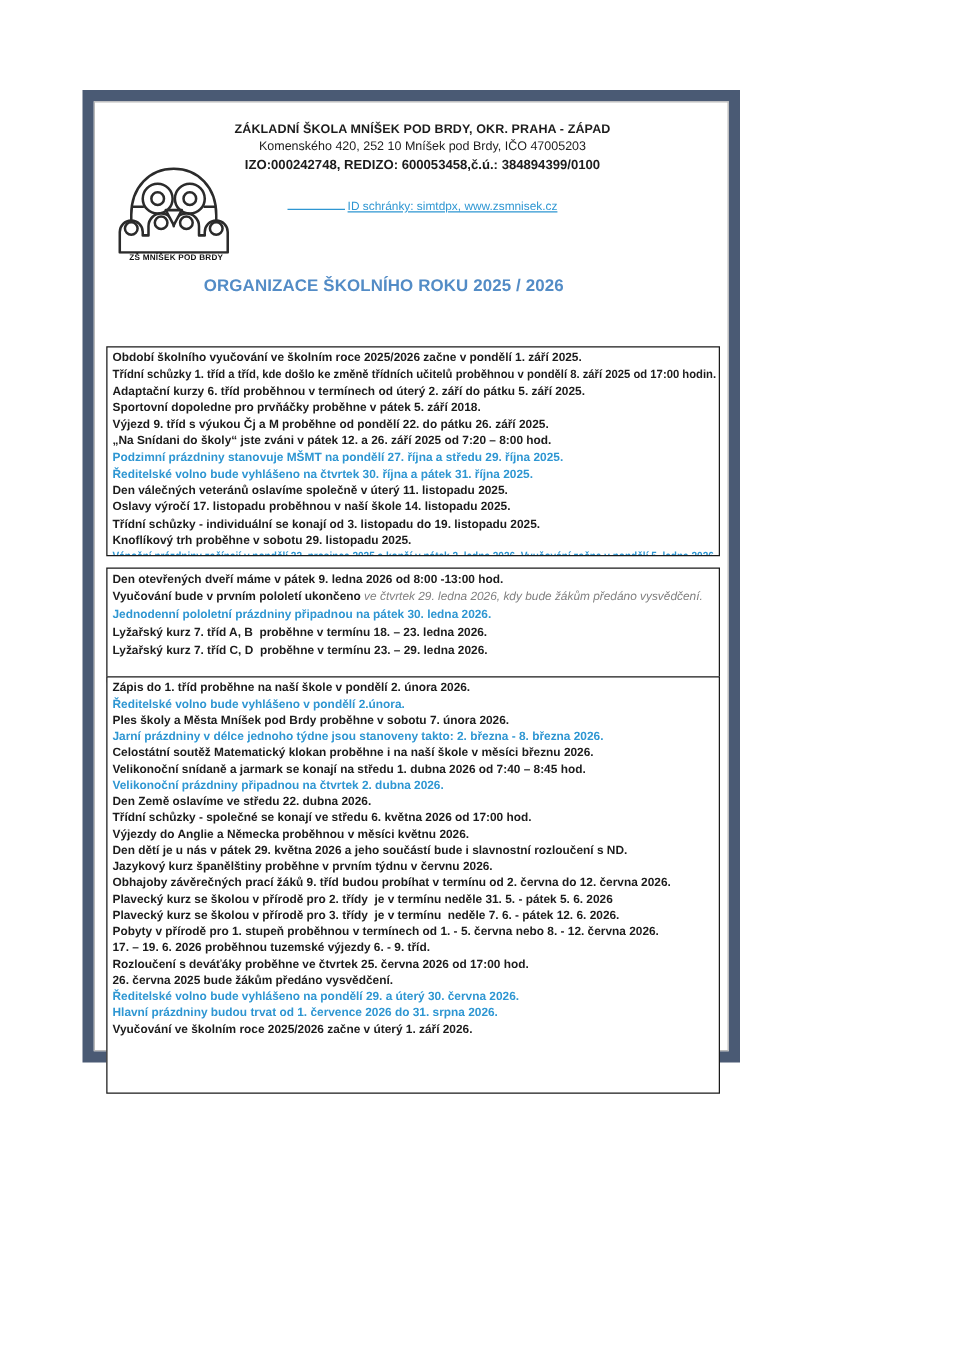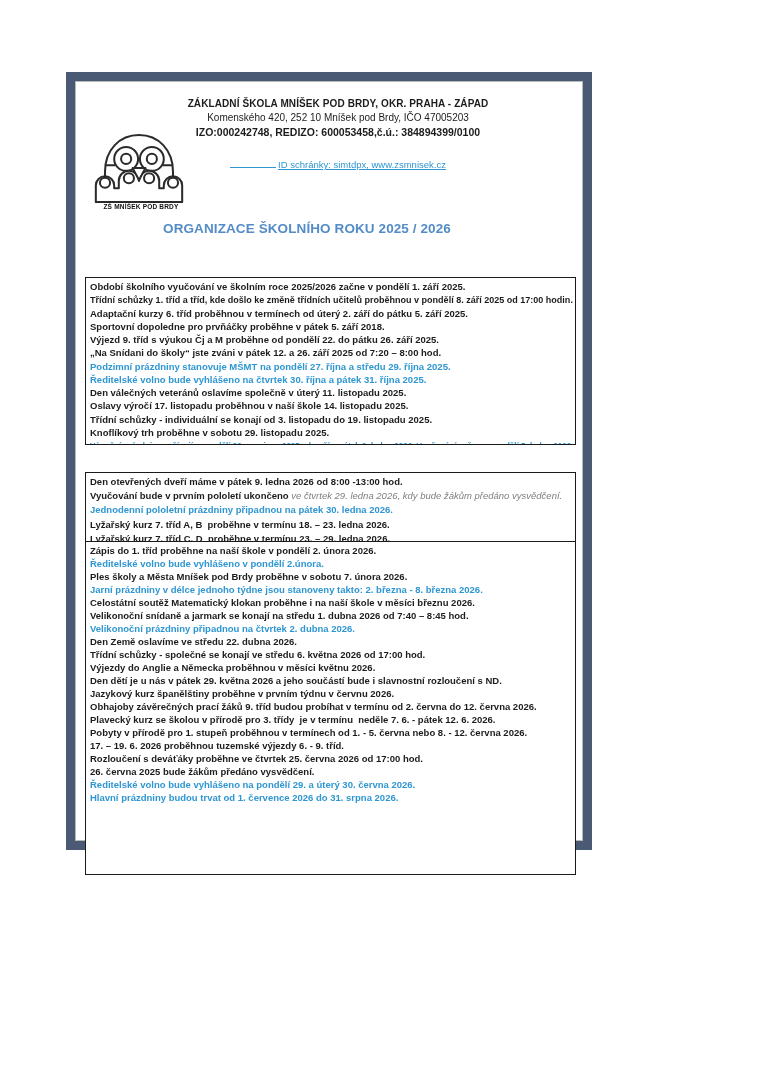--- a/index.html
+++ b/index.html
@@ -50,21 +50,21 @@
     position:absolute;top:139px;left:0;right:44px;text-align:center;
     font-size:13.5px;font-weight:bold;color:var(--title-color);
     letter-spacing:0.1px;
   }
   .box{
     position:absolute;left:9px;width:491px;background:#fff;
     border:1px solid var(--box-border-color);
     padding:2px 0 0 4px;overflow:hidden;
   }
   .box1{top:195px;height:168px;--lh:13.25px;}
-  .box2{top:390px;height:92px;--lh:14.2px;}
+  .box2{top:372px;height:92px;--lh:14.2px;}
   .box3{top:459px;height:334px;--lh:13.0px;}
   .line{
     height:var(--lh);line-height:var(--lh);
     font-size:9.5px;font-weight:bold;color:var(--text-color);
     white-space:nowrap;
   }
   .line.blue{color:var(--accent-blue);}
   .fit{display:inline-block;white-space:pre;transform-origin:0 50%;}
   .suffix-gray-italic{color:var(--muted-color);font-style:italic;font-weight:400;}
 </style>
@@ -132,23 +132,25 @@
         <div class="line blue"><span class="fit"><span>Jarní prázdniny v délce jednoho týdne jsou stanoveny takto: 2. března - 8. března 2026.</span></span></div>
         <div class="line"><span class="fit"><span>Celostátní soutěž Matematický klokan proběhne i na naší škole v měsíci březnu 2026.</span></span></div>
         <div class="line"><span class="fit"><span>Velikonoční snídaně a jarmark se konají na středu 1. dubna 2026 od 7:40 – 8:45 hod.</span></span></div>
         <div class="line blue"><span class="fit"><span>Velikonoční prázdniny připadnou na čtvrtek 2. dubna 2026.</span></span></div>
         <div class="line"><span class="fit"><span>Den Země oslavíme ve středu 22. dubna 2026.</span></span></div>
         <div class="line"><span class="fit"><span>Třídní schůzky - společné se konají ve středu 6. května 2026 od 17:00 hod.</span></span></div>
         <div class="line"><span class="fit"><span>Výjezdy do Anglie a Německa proběhnou v měsíci květnu 2026.</span></span></div>
         <div class="line"><span class="fit"><span>Den dětí je u nás v pátek 29. května 2026 a jeho součástí bude i slavnostní rozloučení s ND.</span></span></div>
         <div class="line"><span class="fit"><span>Jazykový kurz španělštiny proběhne v prvním týdnu v červnu 2026.</span></span></div>
         <div class="line"><span class="fit"><span>Obhajoby závěrečných prací žáků 9. tříd budou probíhat v termínu od 2. června do 12. června 2026.</span></span></div>
+        <div class="line"><span class="fit"><span>Plavecký kurz se školou v přírodě pro 2. třídy  je v termínu neděle 31. 5. - pátek 5. 6. 2026</span></span></div>
         <div class="line"><span class="fit"><span>Plavecký kurz se školou v přírodě pro 3. třídy  je v termínu  neděle 7. 6. - pátek 12. 6. 2026.</span></span></div>
         <div class="line"><span class="fit"><span>Pobyty v přírodě pro 1. stupeň proběhnou v termínech od 1. - 5. června nebo 8. - 12. června 2026.</span></span></div>
         <div class="line"><span class="fit"><span>17. – 19. 6. 2026 proběhnou tuzemské výjezdy 6. - 9. tříd.</span></span></div>
         <div class="line"><span class="fit"><span>Rozloučení s deváťáky proběhne ve čtvrtek 25. června 2026 od 17:00 hod.</span></span></div>
         <div class="line"><span class="fit"><span>26. června 2025 bude žákům předáno vysvědčení.</span></span></div>
         <div class="line blue"><span class="fit"><span>Ředitelské volno bude vyhlášeno na pondělí 29. a úterý 30. června 2026.</span></span></div>
         <div class="line blue"><span class="fit"><span>Hlavní prázdniny budou trvat od 1. července 2026 do 31. srpna 2026.</span></span></div>
+        <div class="line"><span class="fit"><span>Vyučování ve školním roce 2025/2026 začne v úterý 1. září 2026.</span></span></div>
       </div>
 
   </div>
 </div>
 
 </body></html>

